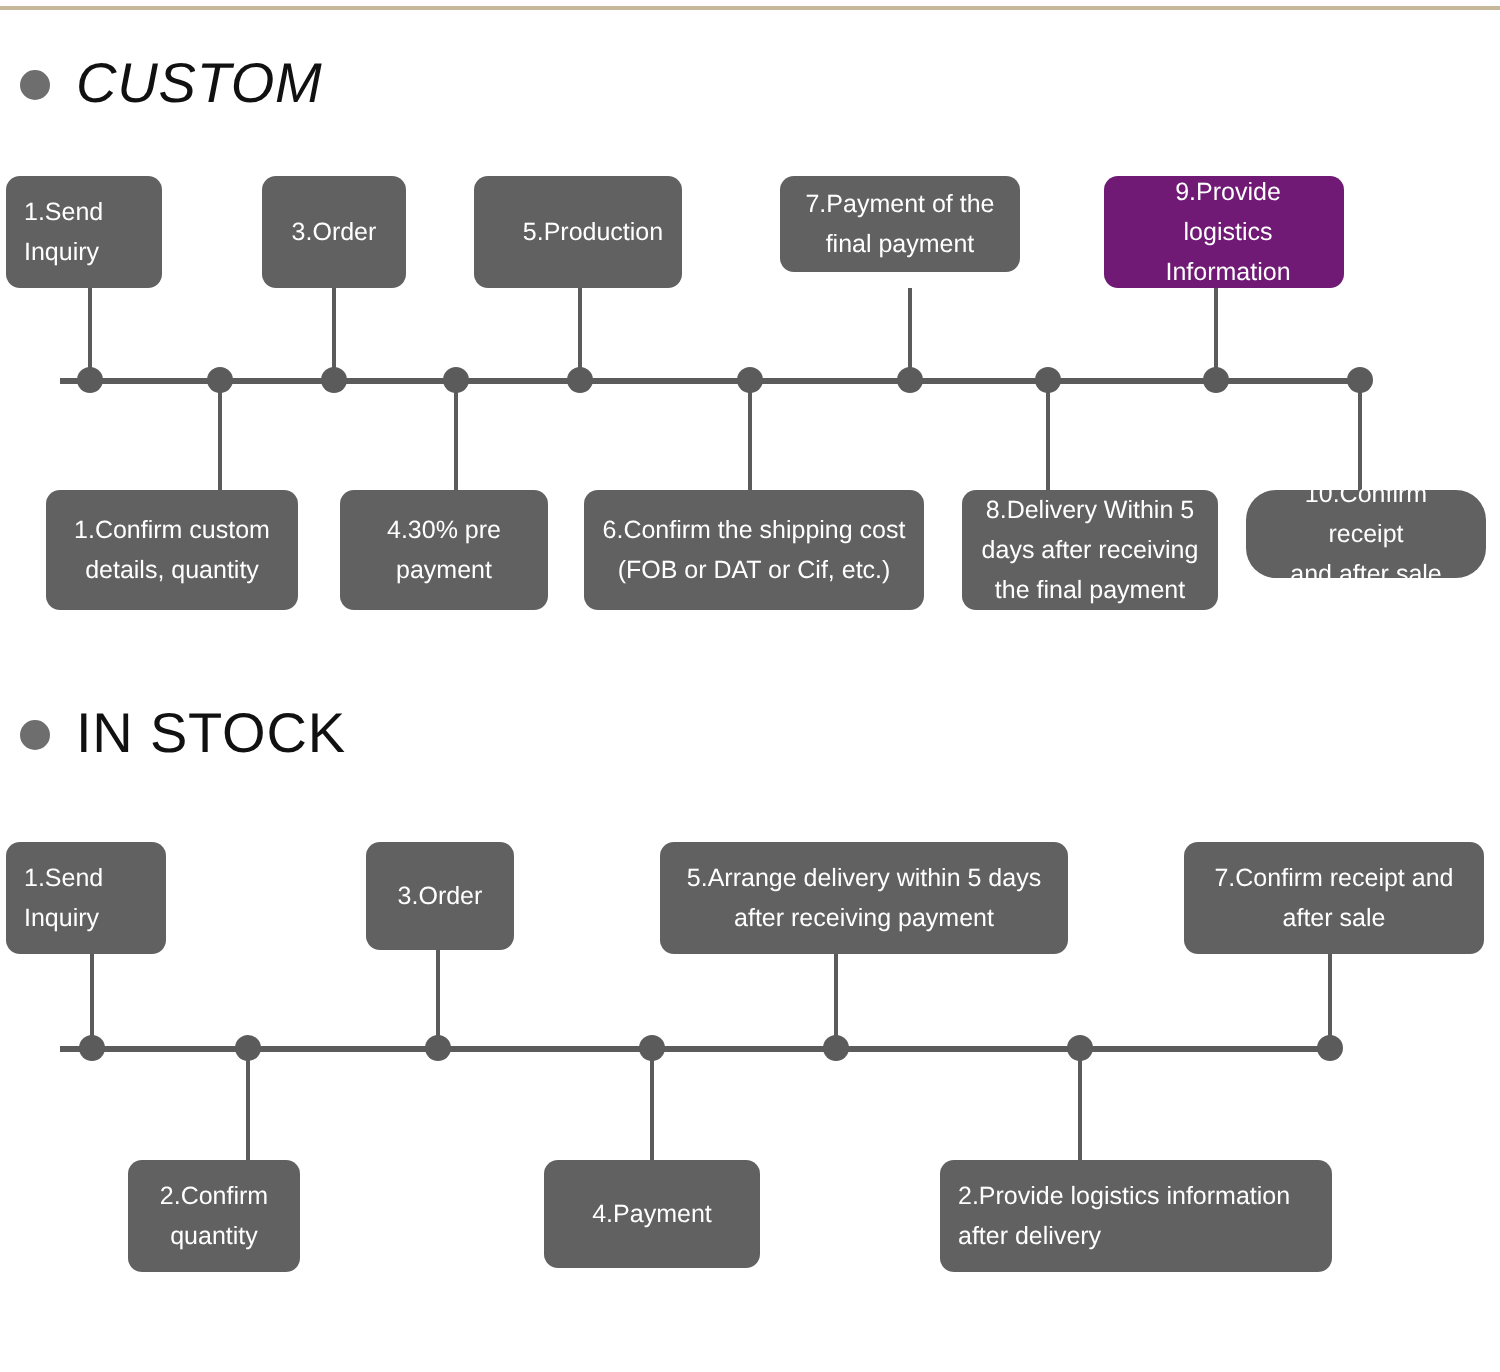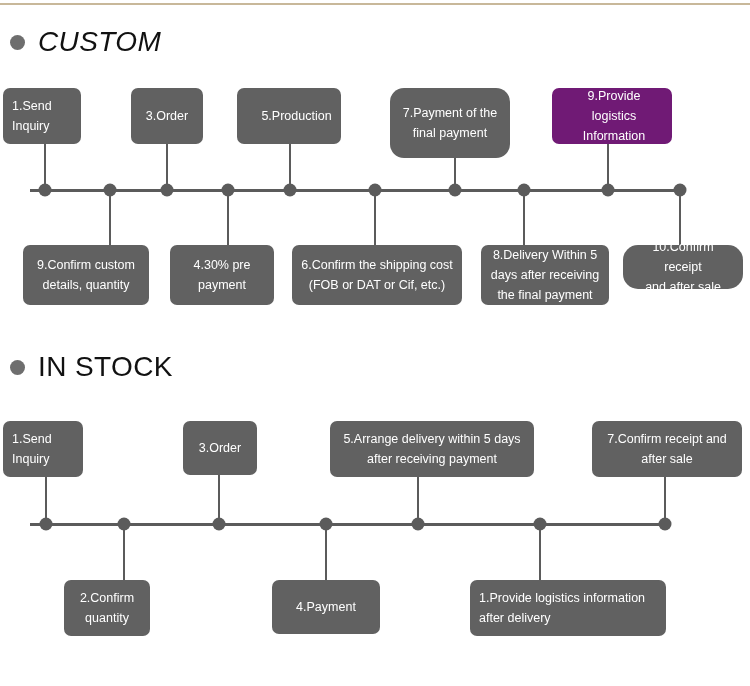--- a/index.html
+++ b/index.html
@@ -111,21 +111,21 @@
     <div class="node" style="left: 524px; top: 190px; background: rgb(91, 91, 91);"></div>
     <div class="node" style="left: 608px; top: 190px; background: rgb(91, 91, 91);"></div>
     <div class="node" style="left: 680px; top: 190px; background: rgb(91, 91, 91);"></div>
     <div class="stem" style="left: 45px; background: rgb(91, 91, 91); top: 144px; height: 46px;"></div>
     <div class="step-box align-left" style="left: 3px; top: 88px; width: 78px; height: 56px; background: rgb(97, 97, 97); color: rgb(255, 255, 255);">
       <span class="txt">1.Send
 Inquiry</span>
     </div>
     <div class="stem" style="left: 110px; background: rgb(91, 91, 91); top: 190px; height: 55px;"></div>
     <div class="step-box align-center" style="left: 23px; top: 245px; width: 126px; height: 60px; background: rgb(97, 97, 97); color: rgb(255, 255, 255);">
-      <span class="txt">9.Confirm custom
+      <span class="txt">1.Confirm custom
 details, quantity</span>
     </div>
     <div class="stem" style="left: 167px; background: rgb(91, 91, 91); top: 144px; height: 46px;"></div>
     <div class="step-box align-center" style="left: 131px; top: 88px; width: 72px; height: 56px; background: rgb(97, 97, 97); color: rgb(255, 255, 255);">
       <span class="txt">3.Order</span>
     </div>
     <div class="stem" style="left: 228px; background: rgb(91, 91, 91); top: 190px; height: 55px;"></div>
     <div class="step-box align-center" style="left: 170px; top: 245px; width: 104px; height: 60px; background: rgb(97, 97, 97); color: rgb(255, 255, 255);">
       <span class="txt">4.30% pre
 payment</span>
@@ -133,21 +133,21 @@
     <div class="stem" style="left: 290px; background: rgb(91, 91, 91); top: 144px; height: 46px;"></div>
     <div class="step-box align-center" style="left: 237px; top: 88px; width: 104px; height: 56px; background: rgb(97, 97, 97); color: rgb(255, 255, 255); padding-left: 24px;">
       <span class="txt">5.Production</span>
     </div>
     <div class="stem" style="left: 375px; background: rgb(91, 91, 91); top: 190px; height: 55px;"></div>
     <div class="step-box align-center" style="left: 292px; top: 245px; width: 170px; height: 60px; background: rgb(97, 97, 97); color: rgb(255, 255, 255);">
       <span class="txt">6.Confirm the shipping cost
 (FOB or DAT or Cif, etc.)</span>
     </div>
     <div class="stem" style="left: 455px; background: rgb(91, 91, 91); top: 144px; height: 46px;"></div>
-    <div class="step-box align-center" style="left: 390px; top: 88px; width: 120px; height: 70px; background: rgb(97, 97, 97); color: rgb(255, 255, 255); border-radius: 14px;">
+    <div class="step-box align-center" style="left: 390px; top: 88px; width: 120px; height: 48px; background: rgb(97, 97, 97); color: rgb(255, 255, 255);">
       <span class="txt">7.Payment of the
 final payment</span>
     </div>
     <div class="stem" style="left: 524px; background: rgb(91, 91, 91); top: 190px; height: 55px;"></div>
     <div class="step-box align-center" style="left: 481px; top: 245px; width: 128px; height: 60px; background: rgb(97, 97, 97); color: rgb(255, 255, 255);">
       <span class="txt">8.Delivery Within 5
 days after receiving
 the final payment</span>
     </div>
     <div class="stem" style="left: 608px; background: rgb(91, 91, 91); top: 144px; height: 46px;"></div>
@@ -190,21 +190,21 @@
     <div class="step-box align-center" style="left: 272px; top: 580px; width: 108px; height: 54px; background: rgb(97, 97, 97); color: rgb(255, 255, 255);">
       <span class="txt">4.Payment</span>
     </div>
     <div class="stem" style="left: 418px; background: rgb(91, 91, 91); top: 477px; height: 47px;"></div>
     <div class="step-box align-center" style="left: 330px; top: 421px; width: 204px; height: 56px; background: rgb(97, 97, 97); color: rgb(255, 255, 255);">
       <span class="txt">5.Arrange delivery within 5 days
 after receiving payment</span>
     </div>
     <div class="stem" style="left: 540px; background: rgb(91, 91, 91); top: 524px; height: 56px;"></div>
     <div class="step-box align-left" style="left: 470px; top: 580px; width: 196px; height: 56px; background: rgb(97, 97, 97); color: rgb(255, 255, 255);">
-      <span class="txt">1.Provide logistics information
+      <span class="txt">2.Provide logistics information
 after delivery</span>
     </div>
     <div class="stem" style="left: 665px; background: rgb(91, 91, 91); top: 477px; height: 47px;"></div>
     <div class="step-box align-center" style="left: 592px; top: 421px; width: 150px; height: 56px; background: rgb(97, 97, 97); color: rgb(255, 255, 255);">
       <span class="txt">7.Confirm receipt and
 after sale</span>
     </div>
   </div>
 
 </body></html>

